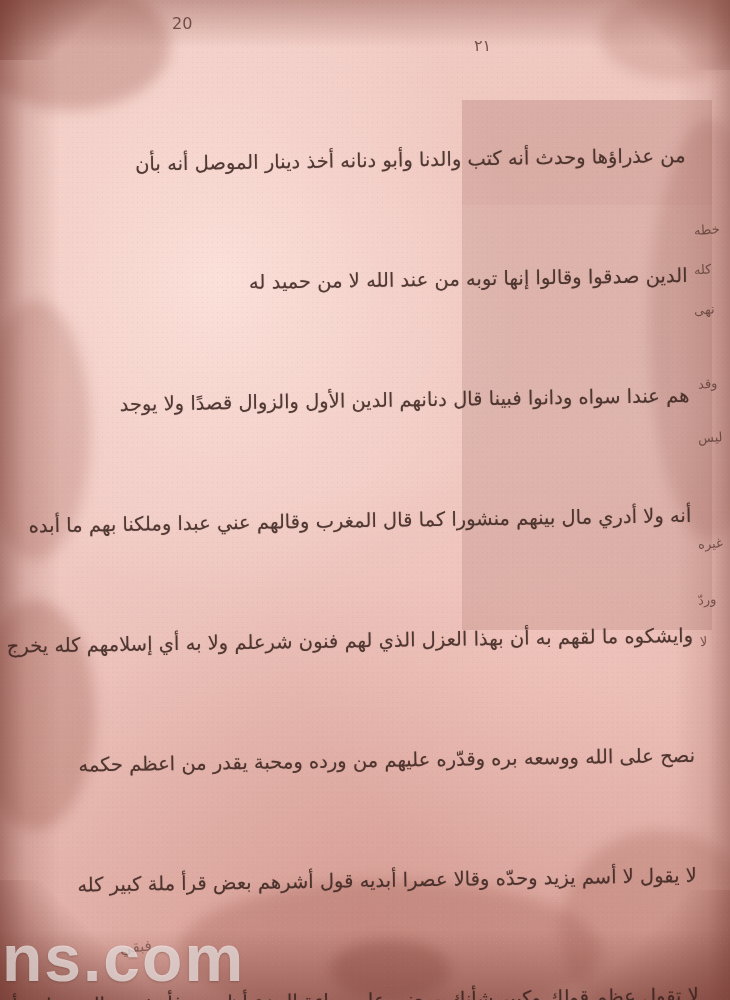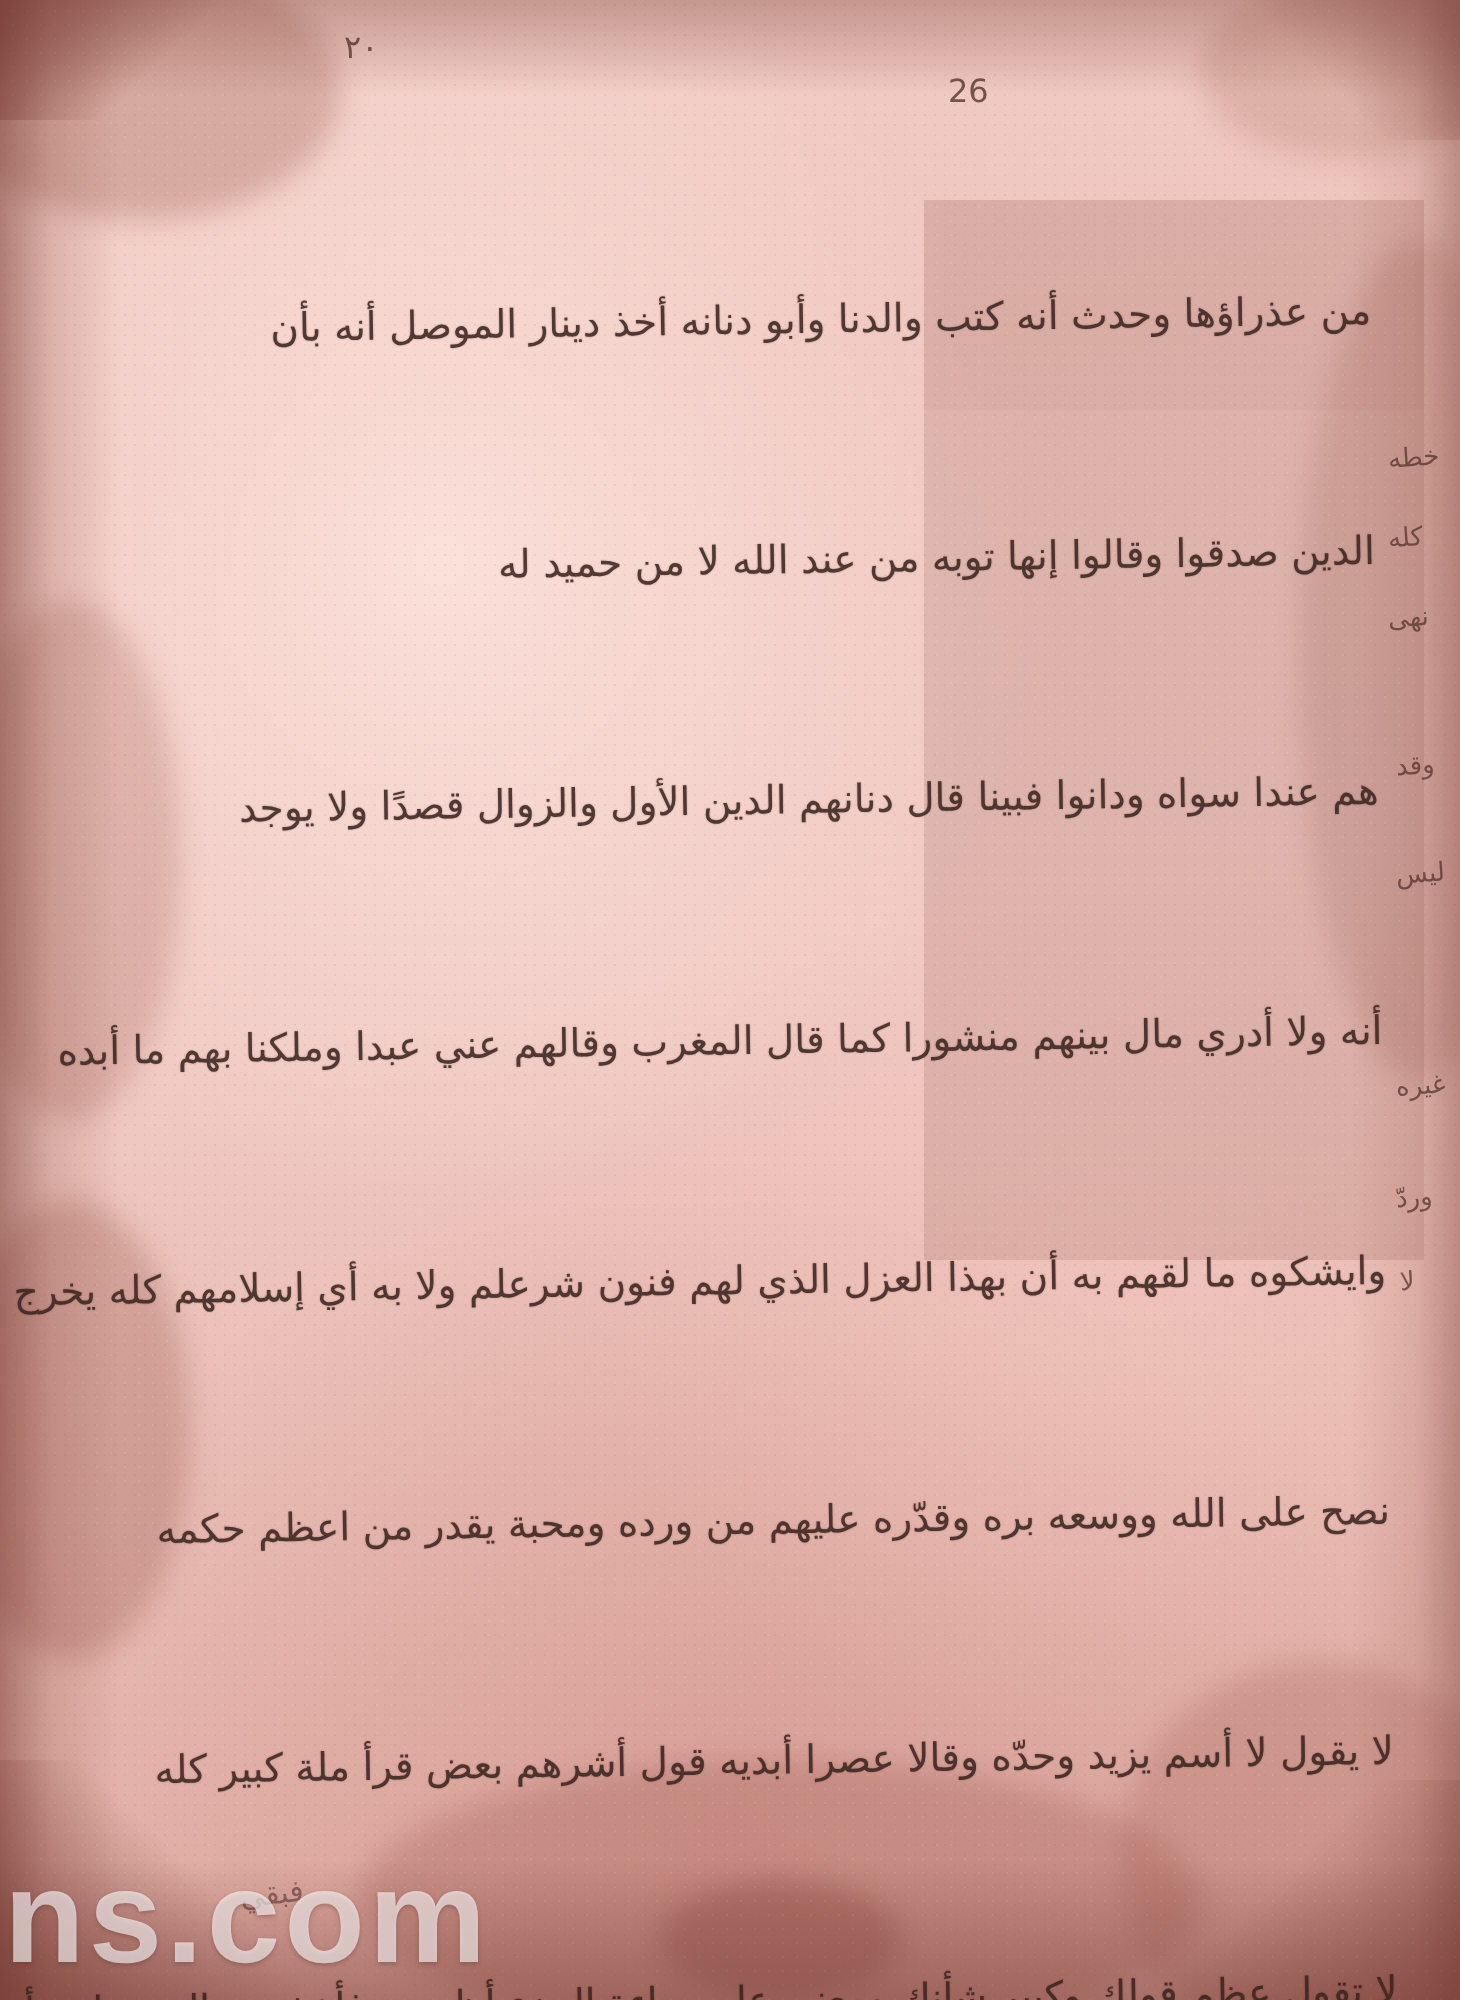--- a/index.html
+++ b/index.html
@@ -156,22 +156,22 @@
   <div class="corner-dark" style="left:0; bottom:0; width:150px; height:120px;
               background:linear-gradient(45deg, rgba(110,52,44,0.72) 0%, rgba(110,52,44,0) 60%);"></div>
   <div class="corner-dark" style="right:0; bottom:0; width:150px; height:110px;
               background:linear-gradient(315deg, rgba(110,52,44,0.60) 0%, rgba(110,52,44,0) 58%);"></div>
   <div class="corner-dark" style="right:0; top:0; width:110px; height:70px;
               background:linear-gradient(225deg, rgba(110,52,44,0.45) 0%, rgba(110,52,44,0) 60%);"></div>
 
   <div class="grain"></div>
   <div class="edge-shade"></div>
 
-  <div class="folio-num" style="left:172px; top:14px;">٢٠</div>
-  <div class="folio-num" style="left:474px; top:36px;">26</div>
+  <div class="folio-num" style="left:172px; top:14px;">20</div>
+  <div class="folio-num" style="left:474px; top:36px;">٢١</div>
 
   <div class="margin-note" style="left:694px; top:222px;">خطه</div>
   <div class="margin-note" style="left:694px; top:262px;">كله</div>
   <div class="margin-note" style="left:694px; top:302px;">نهى</div>
   <div class="margin-note" style="left:698px; top:376px;">وقد</div>
   <div class="margin-note" style="left:698px; top:430px;">ليس</div>
   <div class="margin-note" style="left:698px; top:536px;">غيره</div>
   <div class="margin-note" style="left:698px; top:592px;">وردّ</div>
   <div class="margin-note" style="left:700px; top:634px;">لا</div>
 

